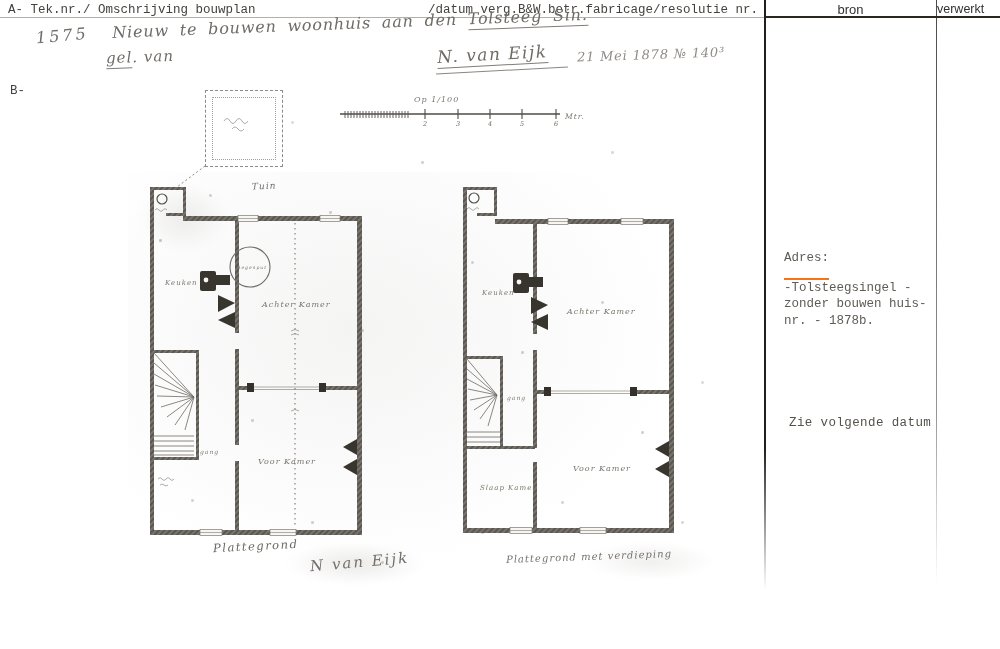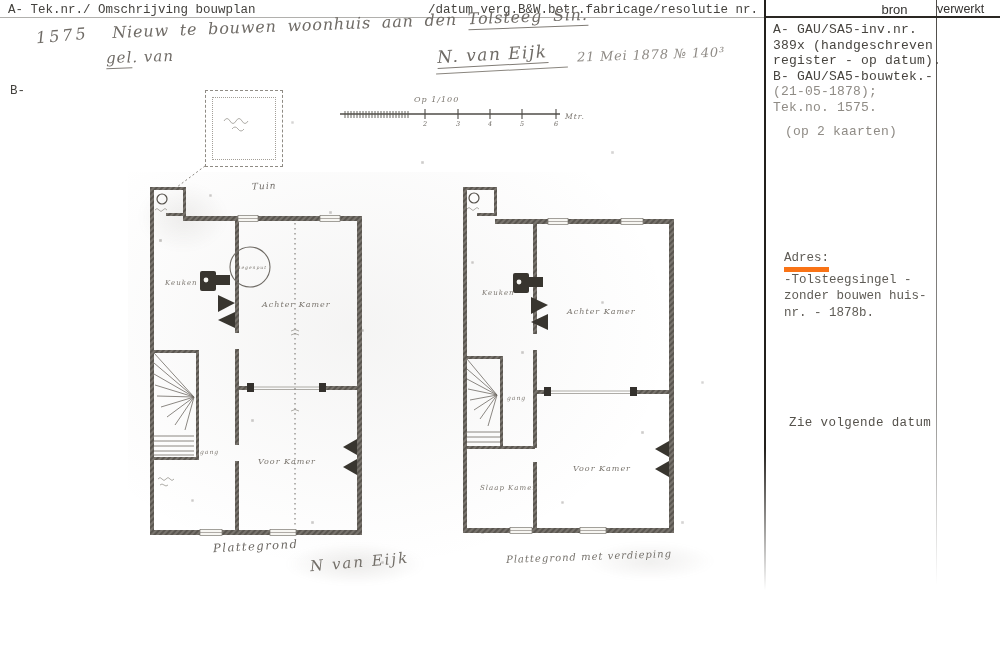--- a/index.html
+++ b/index.html
@@ -11,32 +11,32 @@
   .hw{font-family:"DejaVu Serif","Liberation Serif",serif;font-style:italic;color:#6f6b66;}
   
   .header-left{left:8px;top:3px;}
   .header-middle{left:428px;top:3px;}
   .hline-left{left:0;top:16.5px;width:765px;height:1.2px;background:rgba(82,79,74,.45);}
   .hline-right{left:765px;top:16px;width:235px;height:1.6px;background:#2a2723;}
   .vline-main{left:764px;top:0;width:1.8px;height:590px;
       background:linear-gradient(to bottom,#23201c 0%,#23201c 76%,rgba(35,32,28,0) 100%);}
   .vline-sub{left:936px;top:0;width:1.3px;height:585px;
       background:linear-gradient(to bottom,rgba(45,42,38,.85) 0%,rgba(45,42,38,.5) 70%,rgba(45,42,38,0) 100%);}
-  .bron-h{left:765px;top:1.5px;width:171px;text-align:center;padding-left:44px;}
+  .bron-h{left:765px;top:1.5px;width:171px;text-align:center;}
   .verw-h{left:937px;top:1.5px;width:63px;text-align:left;font-size:12.5px;}
   
   .bron-panel{left:773px;top:22px;width:162px;}
   .bron-panel div{font-size:13px;line-height:15.5px;letter-spacing:.2px;}
   .tone-dark{color:#47443f;}
   .tone-light{color:#8f8b85;}
   .bron-last{margin-top:9px;padding-left:12px;}
   
   .adres{left:784px;top:250px;}
   .adres div{font-size:12.5px;line-height:16.5px;color:#5f5c56;}
-  .adres .hd{border-bottom:5px solid #f97316;display:inline-block;padding-bottom:0;}
+  .adres .hd{border-bottom:2px solid #f97316;display:inline-block;padding-bottom:11px;}
   .code{left:1001px;top:300px;font-size:14px;color:#6b6862;}
   .note{left:789px;top:416px;font-size:12.5px;color:#55524c;letter-spacing:.4px;}
   .margin-b{left:10px;top:84px;}
   
   .hw-nr{left:36px;top:26px;font-size:16px;letter-spacing:3px;transform:rotate(-5deg);}
   .hw-title{left:112px;top:23px;font-size:16px;letter-spacing:.8px;word-spacing:5px;transform:rotate(-2.2deg);transform-origin:left top;}
   .u1{border-bottom:1.4px solid #807c76;padding-bottom:1px;}
   .hw-line2{left:106px;top:48px;font-size:15px;letter-spacing:1px;transform:rotate(-2deg);}
   .hw-arch{left:437px;top:44px;font-size:17px;letter-spacing:1.5px;transform:rotate(-3deg);}
   .arch-u2{left:436px;top:70px;width:132px;height:1.2px;background:#8a867f;transform:rotate(-3deg);}
@@ -86,29 +86,20 @@
 
   <div class="abs typed header-left">A- Tek.nr./ Omschrijving bouwplan</div>
   <div class="abs typed header-middle">/datum verg.B&amp;W.betr.fabricage/resolutie nr.</div>
   <div class="abs hline-left"></div>
   <div class="abs hline-right"></div>
   <div class="abs vline-main"></div>
   <div class="abs vline-sub"></div>
   <div class="abs sans bron-h">bron</div>
   <div class="abs sans verw-h">verwerkt</div>
 
-  <div class="abs bron-panel">
-    <div class="tone-dark">A- GAU/SA5-inv.nr.</div>
-    <div class="tone-dark">389x (handgeschreven</div>
-    <div class="tone-dark">register - op datum).</div>
-    <div class="tone-dark">B- GAU/SA5-bouwtek.-</div>
-    <div class="tone-light">(21-05-1878);</div>
-    <div class="tone-light">Tek.no. 1575.</div>
-    <div class="tone-light bron-last">(op 2 kaarten)</div>
-  </div>
 
   <div class="abs adres">
     <div><span class="hd">Adres:</span></div>
     <div>-Tolsteegsingel -</div>
     <div>zonder bouwen huis-</div>
     <div>nr. - 1878b.</div>
   </div>
   <div class="abs typed code">dm0107</div>
   <div class="abs typed note">Zie volgende datum</div>
 

